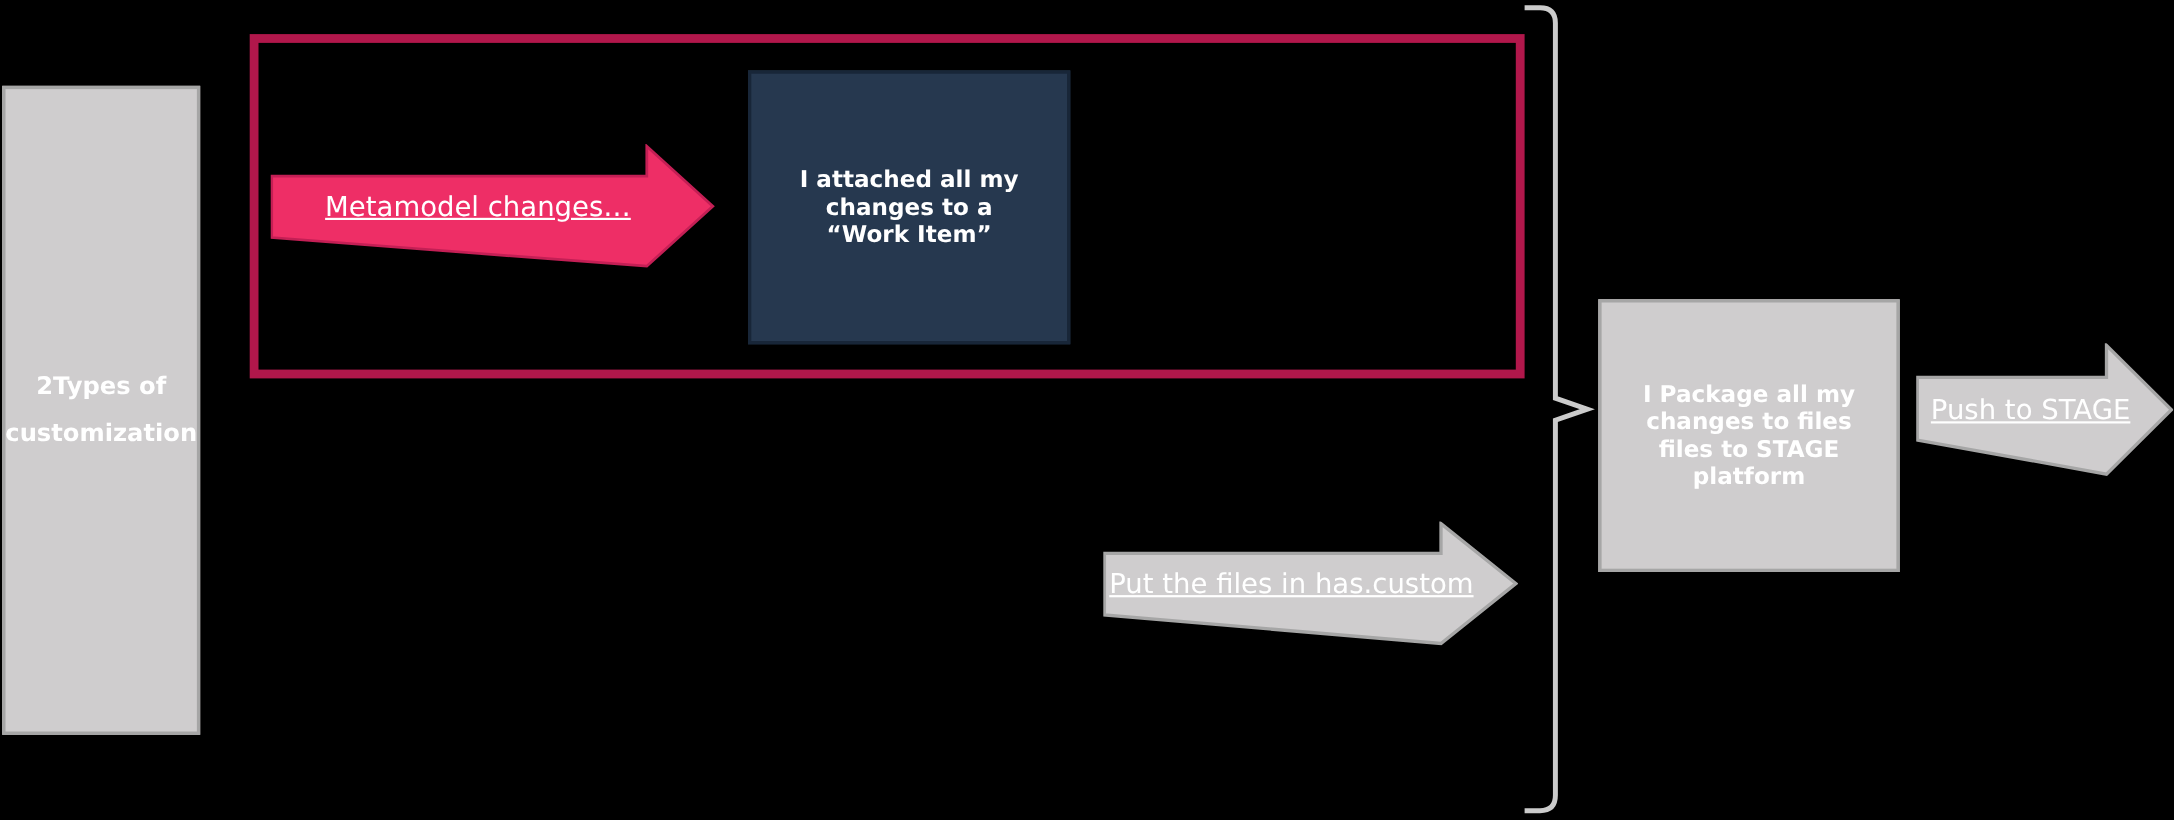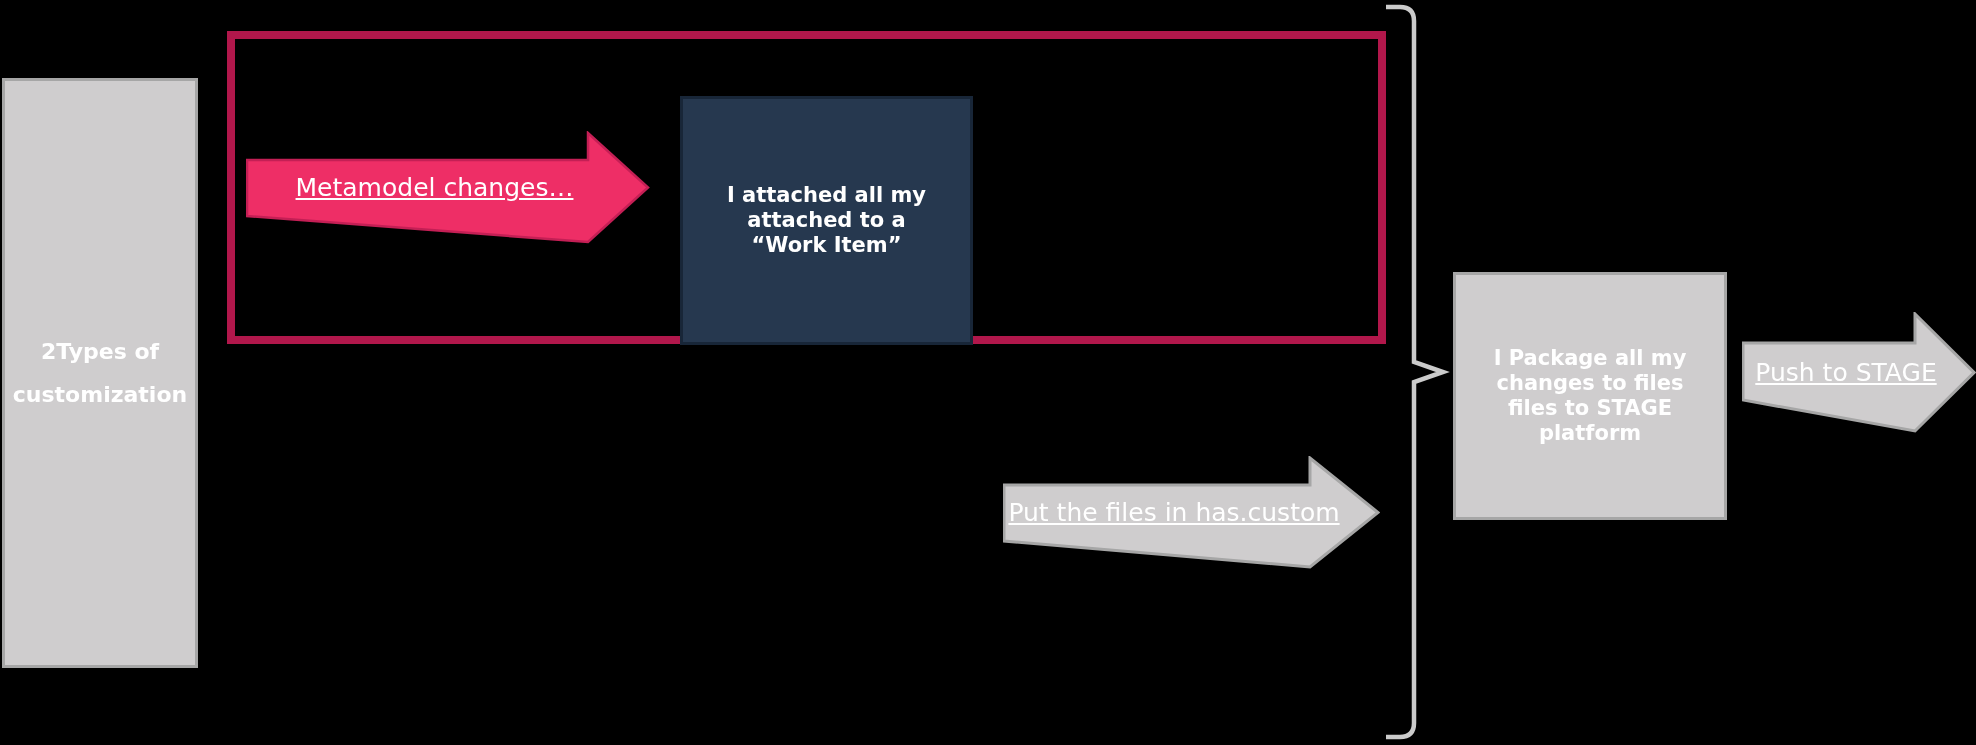--- a/index.html
+++ b/index.html
@@ -27,53 +27,53 @@
   .arrow-label{
     position:absolute;top:0;height:100%;
     display:flex;align-items:center;justify-content:center;
     font-size:25px;font-weight:normal;white-space:nowrap;color:#fff;text-decoration:underline;
   }
   .highlight-frame{
     border:8px solid #B1174B;background:transparent;
   }
   .line{display:block;}
   .left-box-text{font-size:22px;}
-  .navy-text{font-size:21px;margin-top:32px;}
+  .navy-text{font-size:21px;}
   .create-text{font-size:21px;}
   .package-text{font-size:21px;margin-top:23px;}
 </style>
 </head>
 <body>
 
 <div id="canvas">
 
-  <div class="abs shape-box gray-box left-box-text" style="left:2px;top:78px;width:196px;height:590px;gap:17px;">
+  <div class="abs shape-box gray-box left-box-text" style="left:2px;top:78px;width:180px;height:590px;gap:17px;">
     <span class="line">2Types of</span>
     <span class="line">customization</span>
   </div>
 
   <div class="abs highlight-frame" style="left:227px;top:31px;width:1159px;height:313px;"></div>
 
   <div class="abs arrow-wrap" style="left:246px;top:131px;width:404px;height:113px;">
     <svg width="404" height="113" viewBox="0 0 404 113">
       <polygon points="1,29 342,29 342,2 402,56.5 342,111 1,85" fill="#EE2E66" stroke="#C41F55" stroke-width="2.5"></polygon>
     </svg>
     <div class="arrow-label" style="left:0;width:377px;">Metamodel changes…</div>
   </div>
 
   <div class="abs shape-box navy-box navy-text" style="left:680px;top:64px;width:293px;height:249px;">
     <span class="line">I attached all my</span>
-    <span class="line">attached to a</span>
+    <span class="line">changes to a</span>
     <span class="line">“Work Item”</span>
   </div>
 
 
 
 
-  <div class="abs arrow-wrap" style="left:1003px;top:456px;width:377px;height:113px;padding-left:40px;">
+  <div class="abs arrow-wrap" style="left:1003px;top:474px;width:377px;height:113px;padding-left:40px;">
     <svg width="377" height="113" viewBox="0 0 377 113">
       <polygon points="1,29 307,29 307,2 375,56.5 307,111 1,85" fill="#CFCDCE" stroke="#A6A6A6" stroke-width="3"></polygon>
     </svg>
     <div class="arrow-label" style="left:0;width:342px;">Put the files in has.custom</div>
   </div>
 
   <div class="abs" style="left:1378px;top:0;width:75px;height:745px;">
     <svg width="75" height="745" viewBox="0 0 75 745">
       <path d="M 8,7 H 22 Q 36,7 36,21 V 362 L 65,372 L 36,382 V 723 Q 36,737 22,737 H 8" fill="none" stroke="#CBCBCB" stroke-width="4.5"></path>
     </svg>

